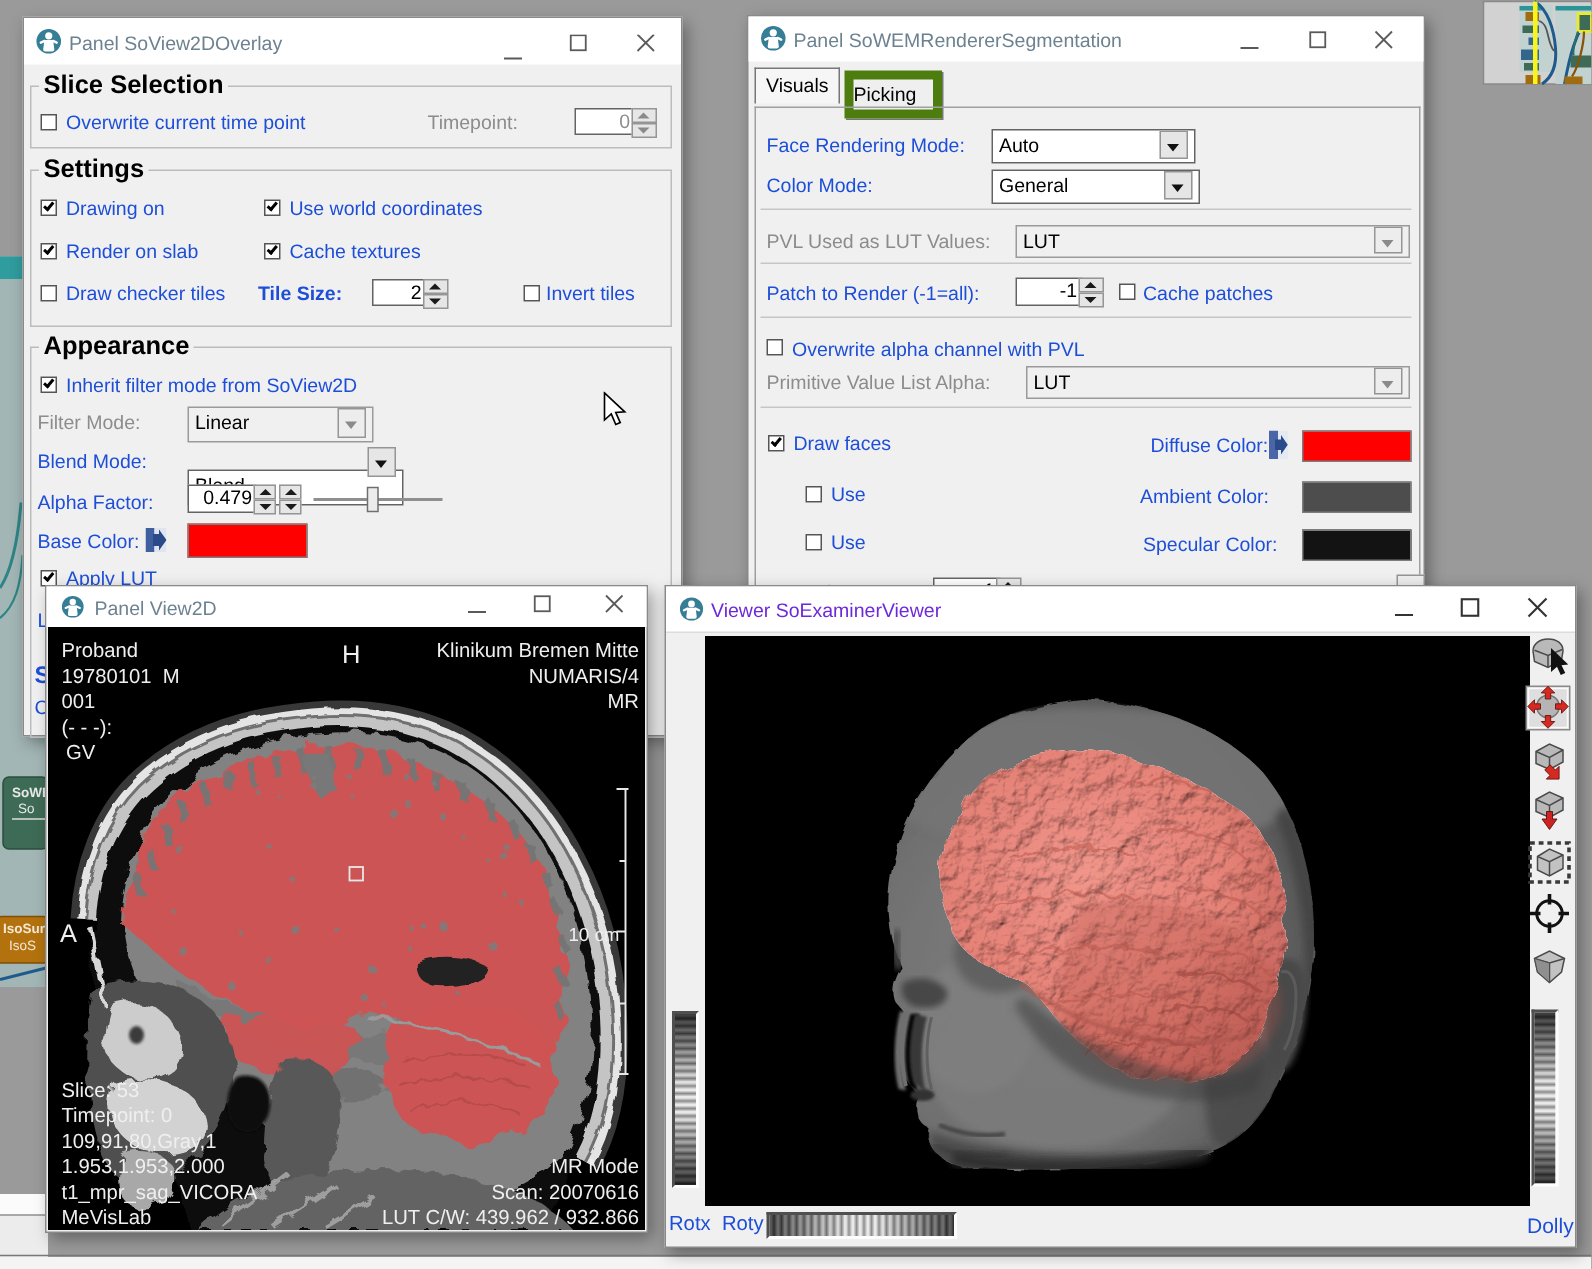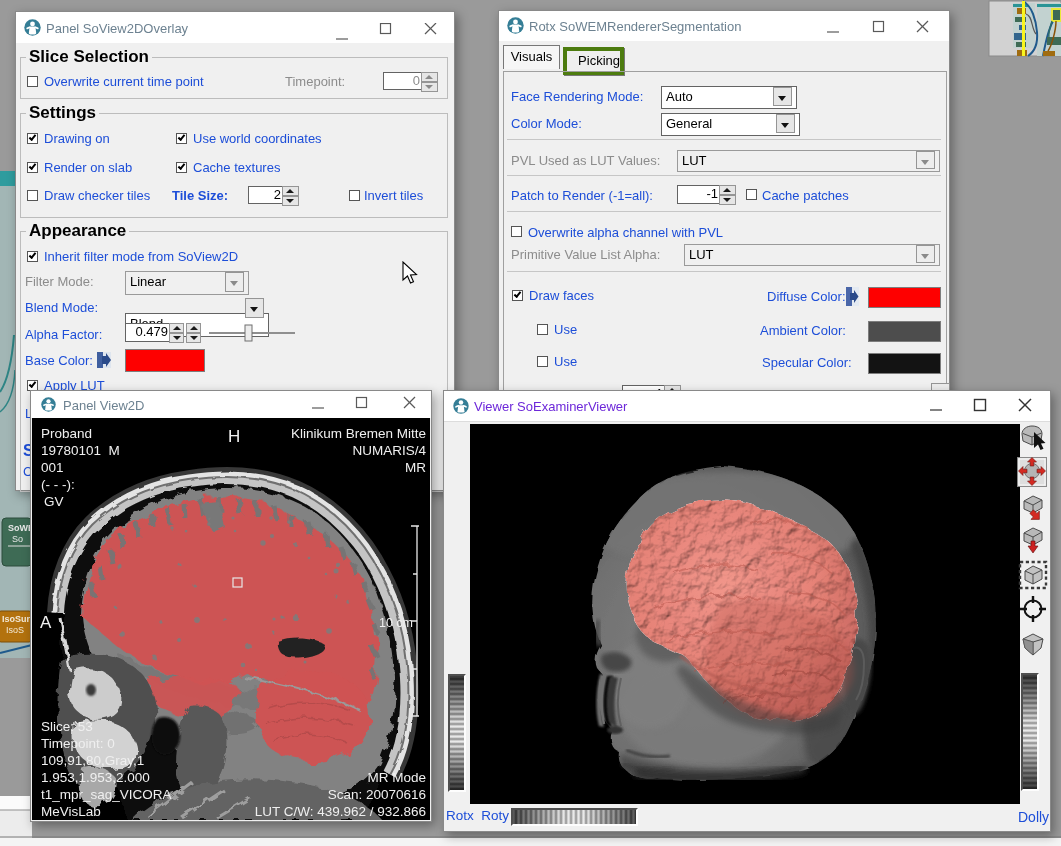--- a/index.html
+++ b/index.html
@@ -176,30 +176,30 @@
 </svg>
 
 <div class="win" id="w2" style="left:498px;top:10px;width:450px;height:420px;">
   <div class="tbar" style="height:30px;"></div>
   <svg class="abs" style="left:8px;top:6px;" width="17" height="17" viewBox="0 0 17 17">
     <circle cx="8.5" cy="8.5" r="8.2" fill="#357e96"></circle>
     <circle cx="8.5" cy="4.9" r="2.4" fill="#fff"></circle>
     <path d="M5.6,7.6 L11.4,7.6 L12.2,14 A1.4,1.4 0 0 1 10.8,15.4 L6.2,15.4 A1.4,1.4 0 0 1 4.8,14 Z" fill="#fff"></path>
     <path d="M5.7,8.3 L3.2,9.4 M11.3,8.3 L13.8,9.4" stroke="#fff" stroke-width="1.7" stroke-linecap="round"></path>
   </svg>
-  <div class="ttl" style="left:30px;top:8px;">Rotx SoWEMRendererSegmentation</div>
+  <div class="ttl" style="left:30px;top:8px;">Panel SoWEMRendererSegmentation</div>
   <svg class="abs" style="left:320px;top:5px;" width="125" height="22">
     <line x1="8" y1="16" x2="20" y2="16" stroke="#5a5a5a" stroke-width="1.2"></line>
     <rect x="54.5" y="5.5" width="10" height="10" fill="none" stroke="#5a5a5a" stroke-width="1.2"></rect>
     <line x1="98" y1="5" x2="109" y2="16" stroke="#5a5a5a" stroke-width="1.2"></line>
     <line x1="109" y1="5" x2="98" y2="16" stroke="#5a5a5a" stroke-width="1.2"></line>
   </svg>
 
   <div class="abs" style="left:4px;top:34px;width:55px;height:20px;background:#f6f6f6;border:1px solid #777;border-bottom:none;text-align:center;font-size:13px;padding-top:3px;">Visuals</div>
-  <div class="abs" style="left:64px;top:36px;width:53px;height:18px;background:#efefef;border:4px solid #4d7c0f;box-shadow:1px 1px 0 #777;text-align:right;font-size:13px;padding-top:2px;">Picking</div>
+  <div class="abs" style="left:64px;top:36px;width:53px;height:18px;background:#efefef;border:6px solid #4d7c0f;box-shadow:1px 1px 0 #777;text-align:left;font-size:13px;padding-top:2px;">Picking</div>
 
   <div class="abs" style="left:4px;top:60px;width:442px;height:356px;border:1px solid #9f9f9f;border-bottom:none;"></div>
 
   <div class="lbl" style="left:12px;top:78px;">Face Rendering Mode:</div>
   <div class="field" style="left:162px;top:75px;width:130px;height:19px;padding:2px 0 0 4px;">Auto</div>
   <div class="cbtn" style="left:274px;top:76px;height:17px;"></div>
   <div class="lbl" style="left:12px;top:105px;">Color Mode:</div>
   <div class="field" style="left:162px;top:102px;width:133px;height:19px;padding:2px 0 0 4px;">General</div>
   <div class="cbtn" style="left:277px;top:103px;height:17px;"></div>
   <div class="abs" style="left:8px;top:128px;width:434px;height:1px;background:#c6c6c6;"></div>

